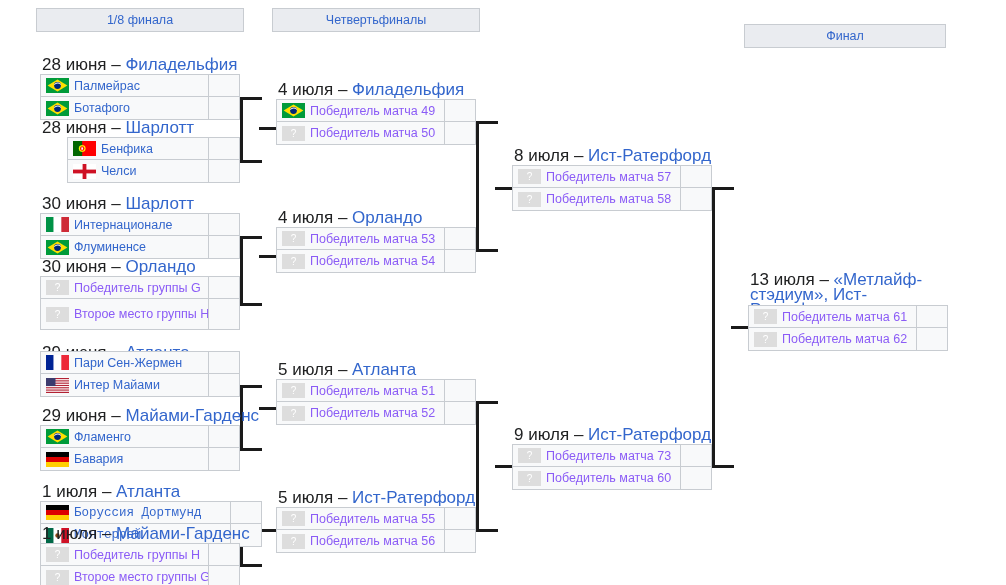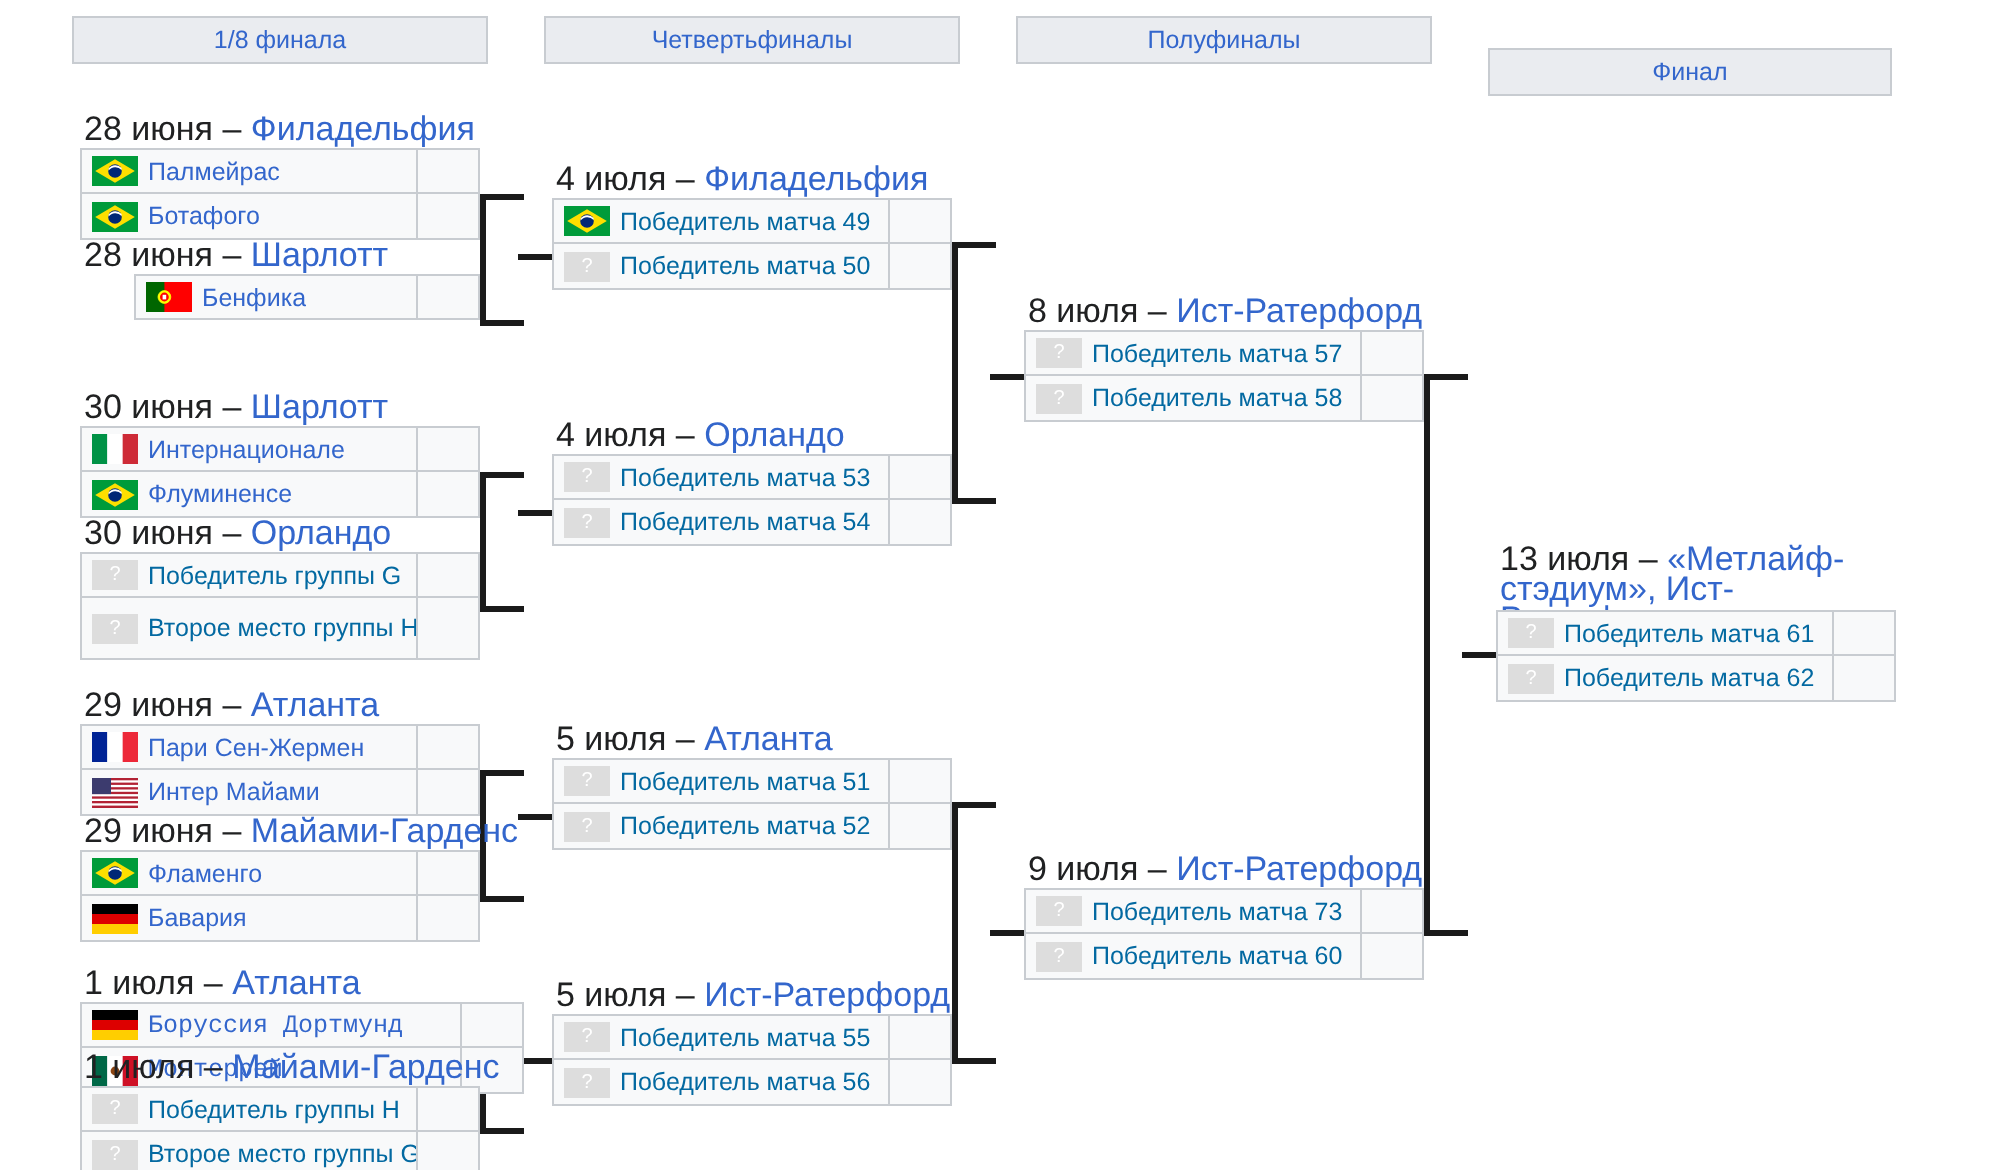--- a/index.html
+++ b/index.html
@@ -87,21 +87,21 @@
     box-sizing: border-box;
   }
   .team-name {
     font-size: 12.5px;
     line-height: 14px;
     color: #3366cc;
     white-space: nowrap;
     overflow: hidden;
     padding-left: 5px;
   }
-  .team-name.plain { color: #0369a1; }
+  .team-name.plain { color: #8b5cf6; }
 
   
   .flag {
     flex: 0 0 auto;
     width: 23px;
     height: 15px;
     position: relative;
     overflow: hidden;
     border: 0;
   }
@@ -130,23 +130,20 @@
 <body>
 
 <div id="bracket">
 
   <div class="round-header" style="left:36px; top:8px; width:208px;">
     <span>1/8 финала</span>
   </div>
   <div class="round-header" style="left:272px; top:8px; width:208px;">
     <span>Четвертьфиналы</span>
   </div>
-  <div class="round-header" style="left:508px; top:8px; width:208px;">
-    <span>Полуфиналы</span>
-  </div>
   <div class="round-header" style="left:744px; top:24px; width:202px;">
     <span>Финал</span>
   </div>
 
   <div class="conn v" style="left:240px; top:97px;  height:66px;"></div>
   <div class="conn h" style="left:240px; top:97px;  width:22px;"></div>
   <div class="conn h" style="left:240px; top:160px; width:22px;"></div>
   <div class="conn h" style="left:259px; top:127px; width:20px;"></div>
 
   <div class="conn v" style="left:240px; top:236px; height:70px;"></div>
@@ -230,20 +227,33 @@
                 <rect width="9.2" height="15" fill="#060"></rect>
                 <circle cx="9.2" cy="7.5" r="3.2" fill="#ff0" stroke="#ff0" stroke-width="0.4"></circle>
                 <circle cx="9.2" cy="7.5" r="2.2" fill="#f00"></circle>
                 <rect x="8.3" y="6.4" width="1.8" height="2.3" fill="#fff"></rect>
               </svg>
             </span>
           <span class="team-name">Бенфика</span>
         </div>
         <div class="score-cell"></div>
       </div>
+      <div class="row">
+        <div class="team-cell">
+          <span class="flag">
+              <svg viewBox="0 0 23 15">
+                <rect width="23" height="15" fill="#fff"></rect>
+                <rect x="9.6" y="0" width="3.8" height="15" fill="#ce1124"></rect>
+                <rect x="0" y="5.6" width="23" height="3.8" fill="#ce1124"></rect>
+              </svg>
+            </span>
+          <span class="team-name">Челси</span>
+        </div>
+        <div class="score-cell"></div>
+      </div>
     </div>
   </div>
 
   <div class="match" style="left:40px; top:196px; width:200px;">
     <div class="match-date">
       <span>30 июня</span>
       <span> – </span><span class="place">Шарлотт</span>
     </div>
     <div class="rows" style="top:17px; width:200px;text-align:center;">
       <div class="row">
@@ -297,21 +307,21 @@
         <div class="score-cell"></div>
       </div>
     </div>
   </div>
 
   <div class="match" style="left:40px; top:345px; width:200px;">
     <div class="match-date">
       <span>29 июня</span>
       <span> – </span><span class="place">Атланта</span>
     </div>
-    <div class="rows" style="top:17px; width:200px;">
+    <div class="rows" style="top:6px; width:200px;">
       <div class="row">
         <div class="team-cell">
           <span class="flag">
               <svg viewBox="0 0 23 15">
                 <rect width="7.67" height="15" fill="#002395"></rect>
                 <rect x="7.67" width="7.66" height="15" fill="#fff"></rect>
                 <rect x="15.33" width="7.67" height="15" fill="#ed2939"></rect>
               </svg>
             </span>
           <span class="team-name">Пари Сен-Жермен</span>

